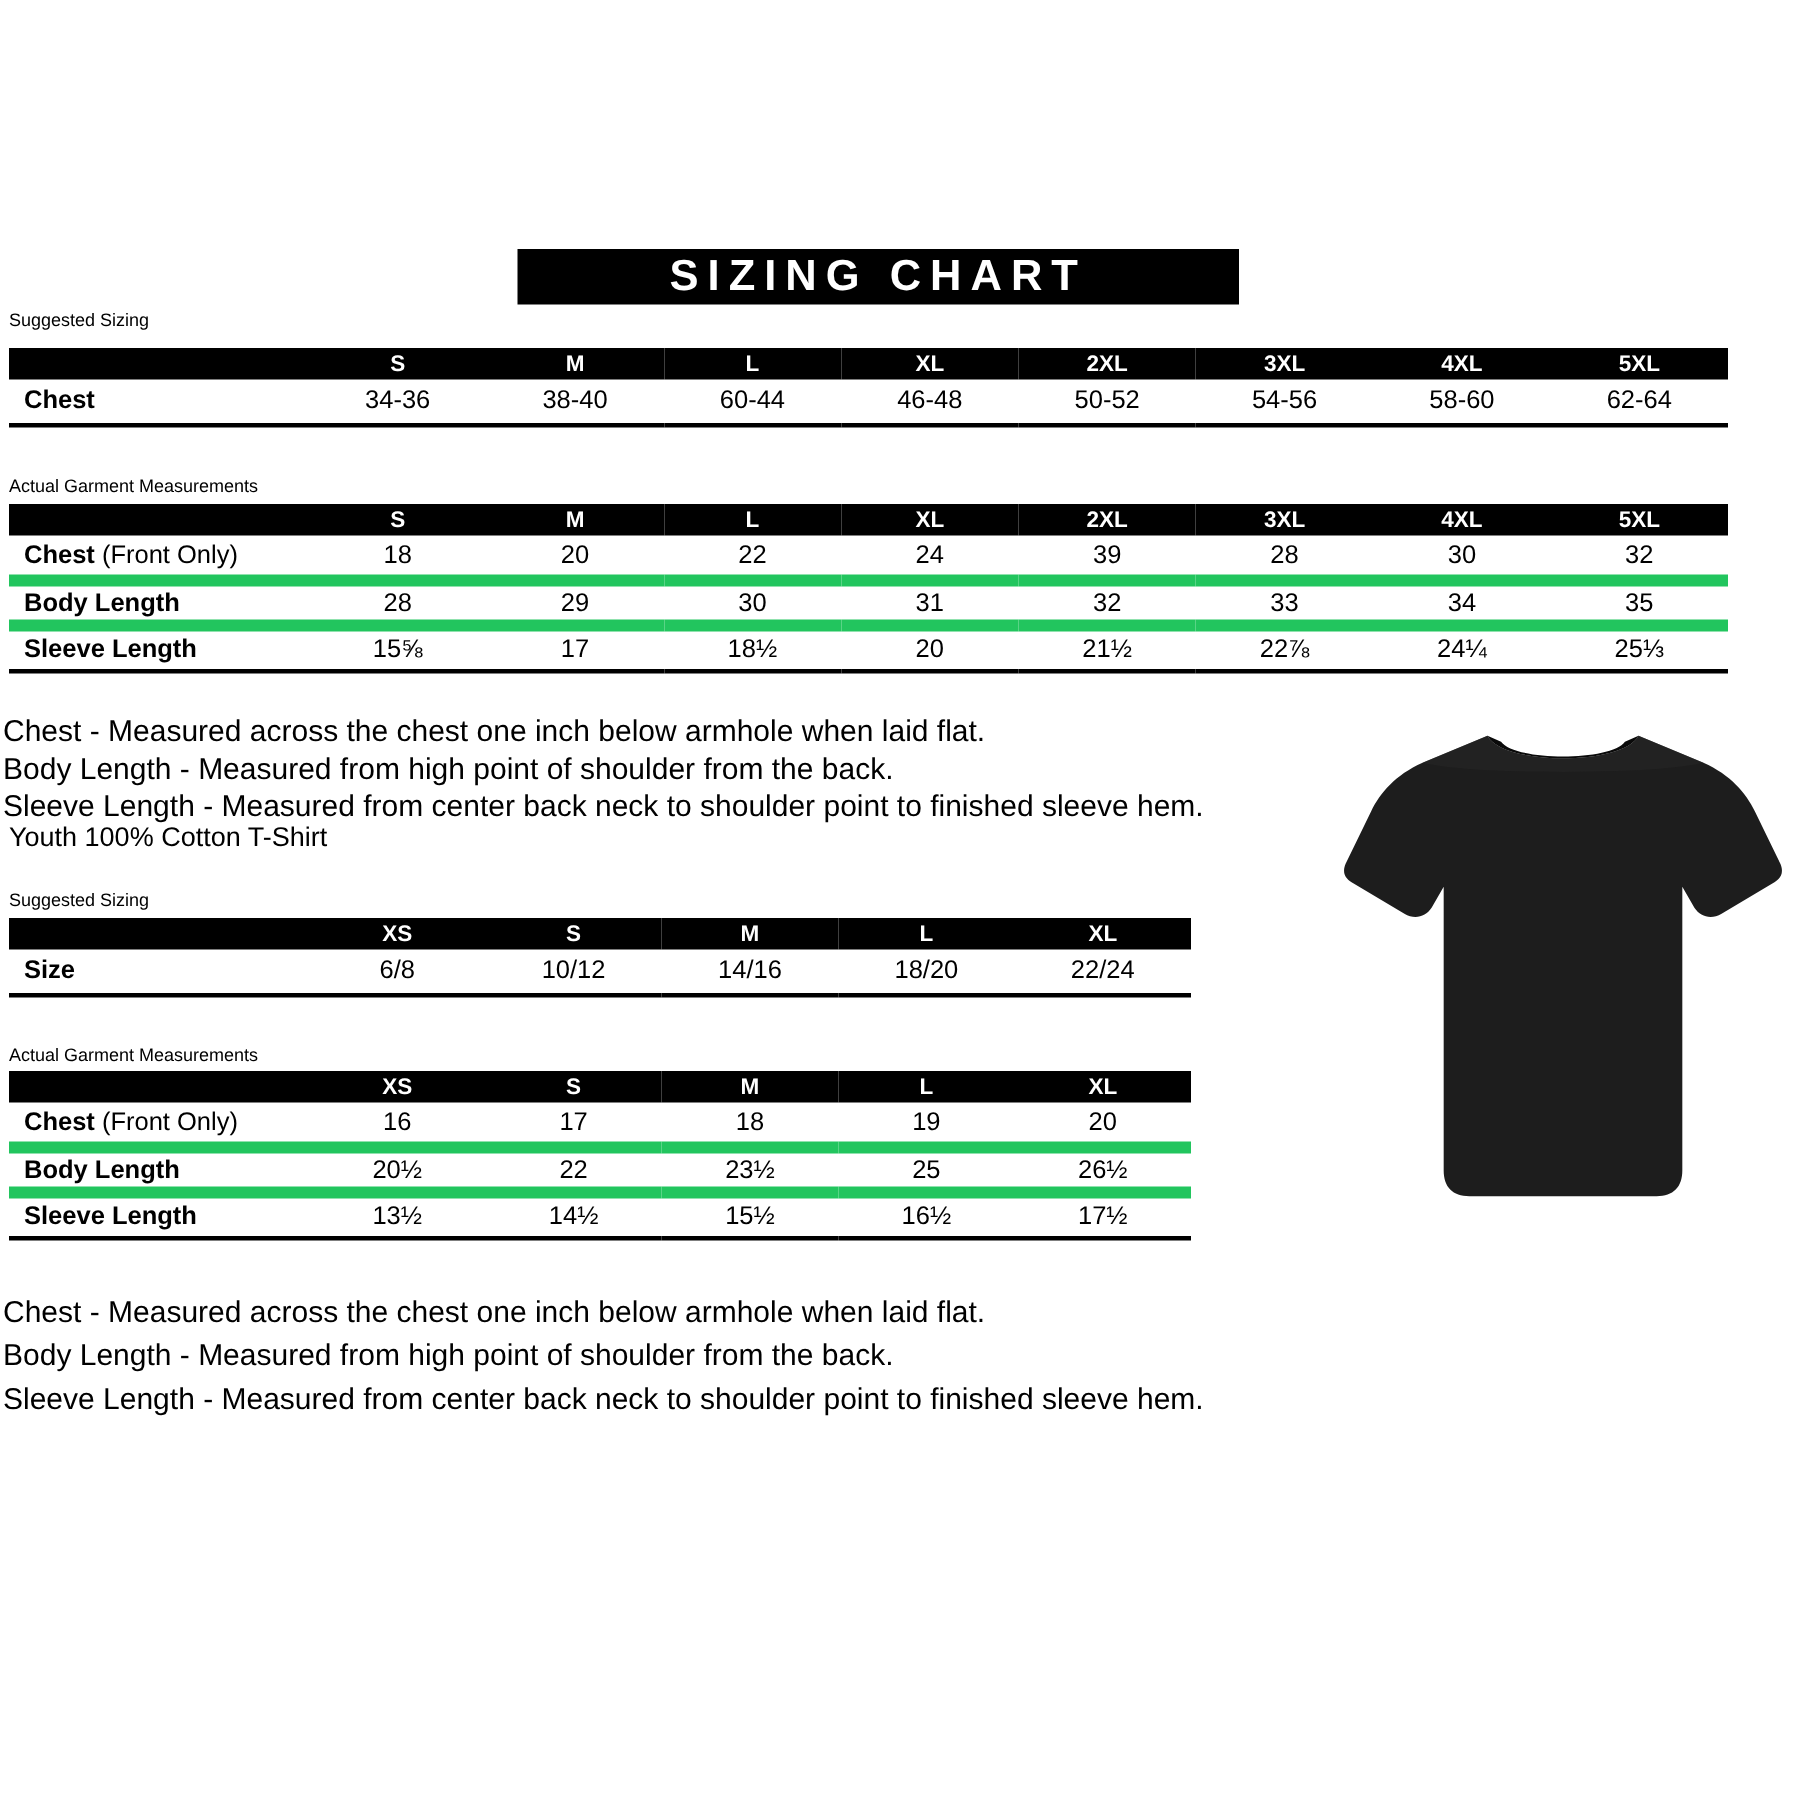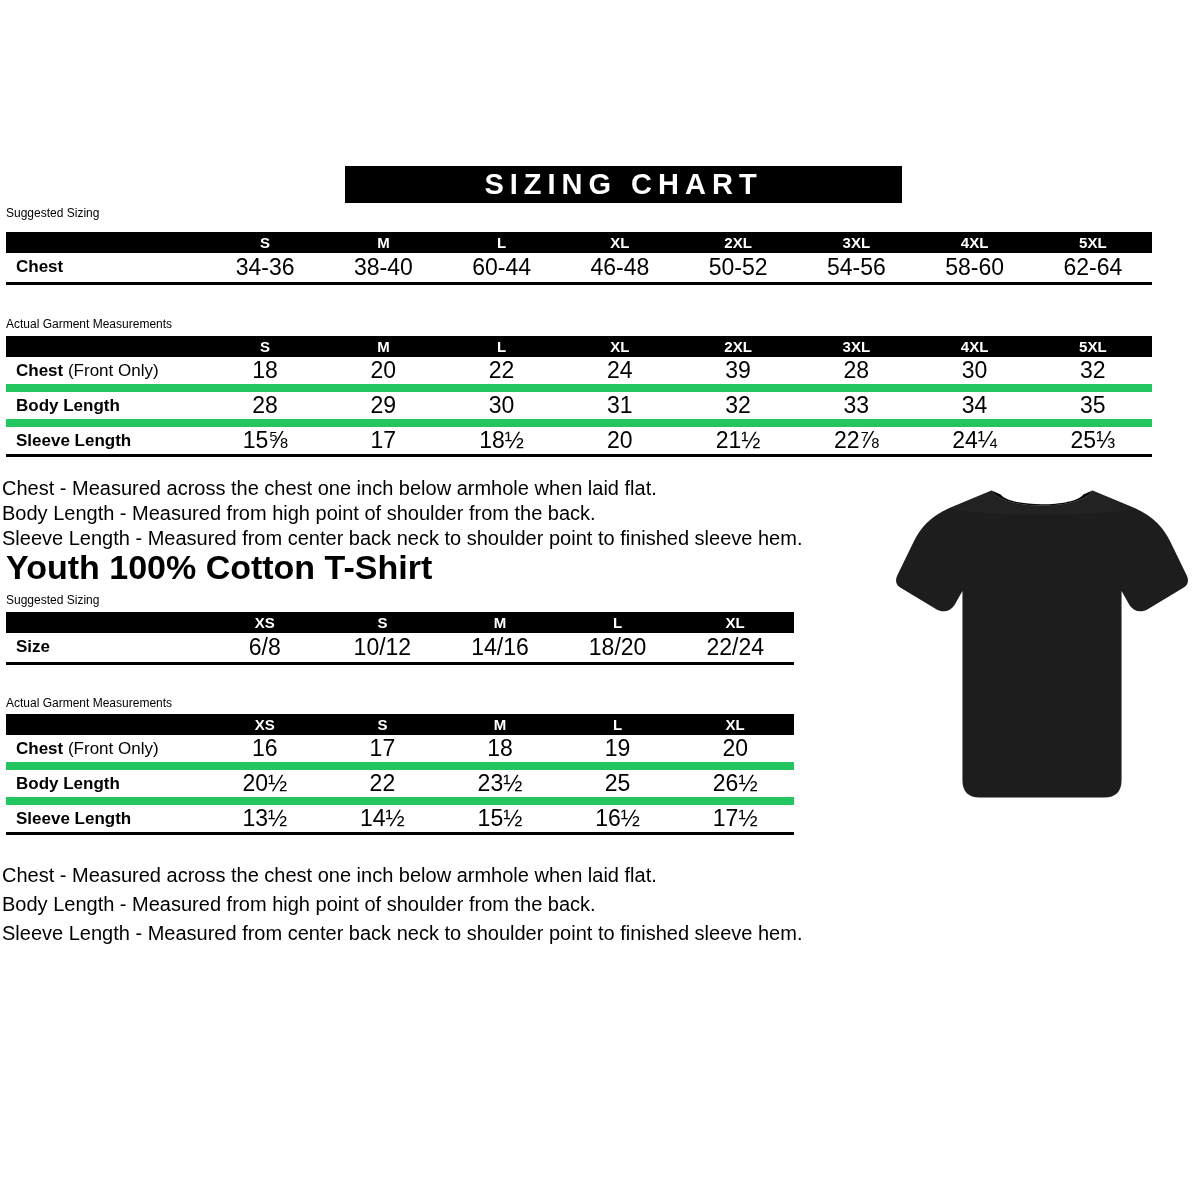--- a/index.html
+++ b/index.html
@@ -14,30 +14,30 @@
   }
   .abs { position: absolute; }
 
   .main-title {
     left: 14px; top: 163px;
     font-size: 27px; font-weight: 400;
     letter-spacing: 0.5px;
   }
   .banner {
     left: 345px; top: 166px;
-    width: 557px; height: 37px;
+    width: 481px; height: 37px;
     background: #000; color: #fff;
     font-size: 29px; font-weight: 700;
     letter-spacing: 6px;
     text-align: center; line-height: 37px;
   }
   .section-label { font-size: 12px; font-weight: 400; }
   .youth-title {
     left: 6px; top: 548px;
-    font-size: 34px; font-weight: 700;
+    font-size: 18px; font-weight: 400;
   }
 
   .table-wrap { position: absolute; }
   .size-table {
     border-collapse: collapse;
     table-layout: fixed;
     width: 100%;
     border-bottom: 3px solid #000;
   }
   .size-table thead th {
@@ -47,21 +47,21 @@
     text-align: center;
   }
   .size-table tbody tr { height: 30px; }
   .size-table tbody tr + tr { border-top: 8px solid #22c55e; }
   .size-table tbody th {
     text-align: left; padding: 0 0 0 10px;
     font-size: 17px; font-weight: 700; margin-top: 40px;
   }
   .size-table tbody td {
     text-align: center; padding: 0;
-    font-size: 23px; font-weight: 400;
+    font-size: 17px; font-weight: 400;
   }
   .label-suffix { font-weight: 400; }
 
   .notes { position: absolute; left: 2px; font-size: 20px; margin-top: 21px; }
   .notes .note-line { white-space: nowrap; }
   .notes-adult .note-line { line-height: 25px; }
   .notes-youth .note-line { line-height: 29px; }
 
   .tshirt-wrap { position: absolute; left: 896px; top: 478px; width: 292px; height: 338px; }
 </style>

